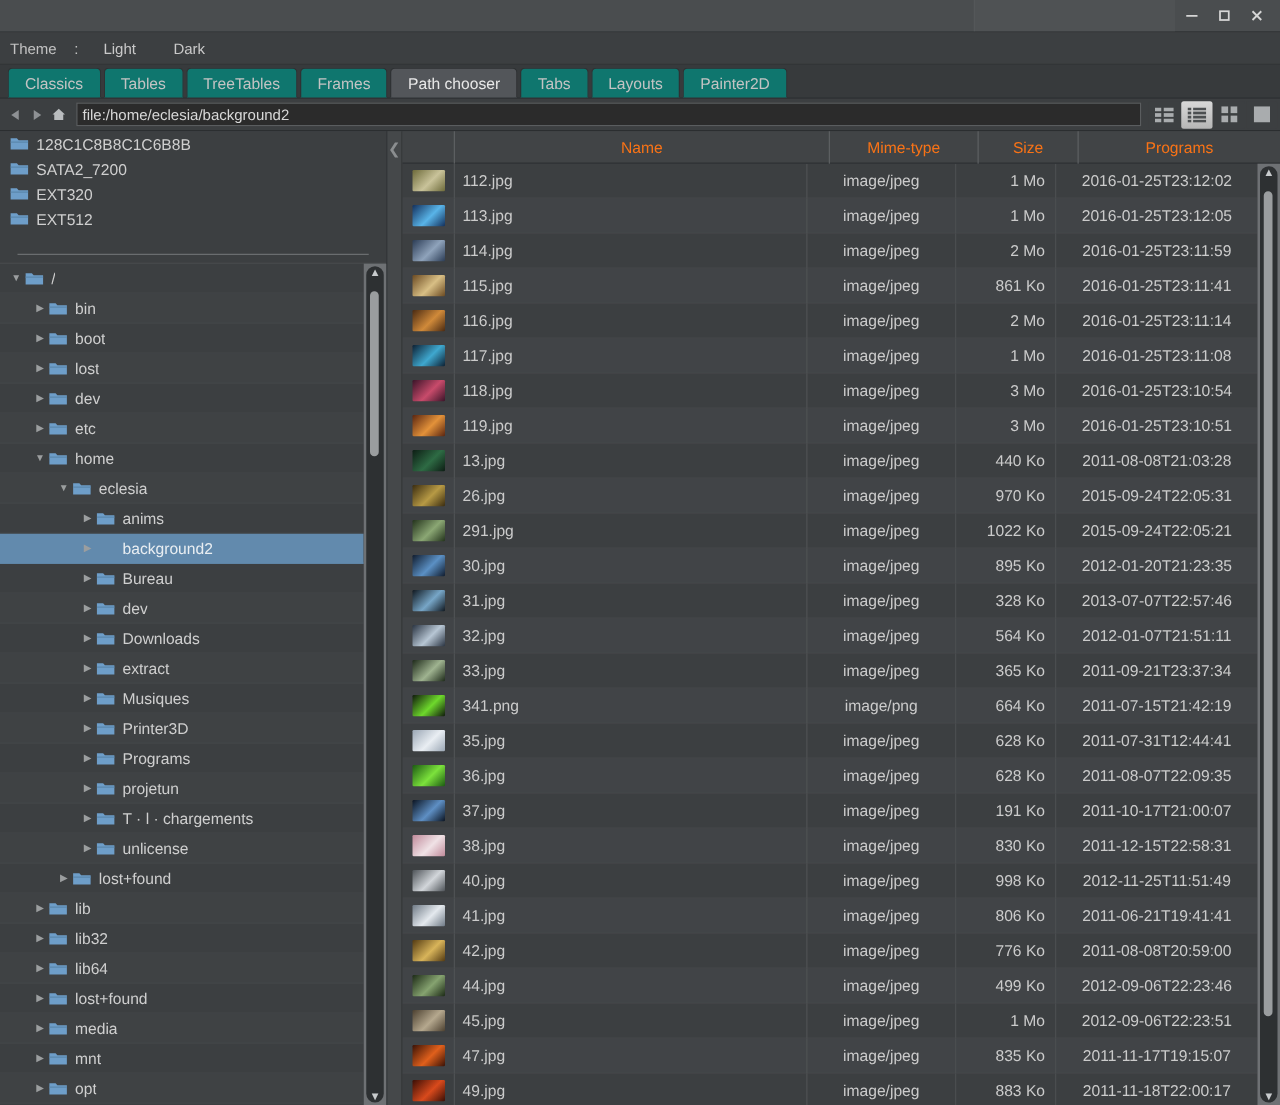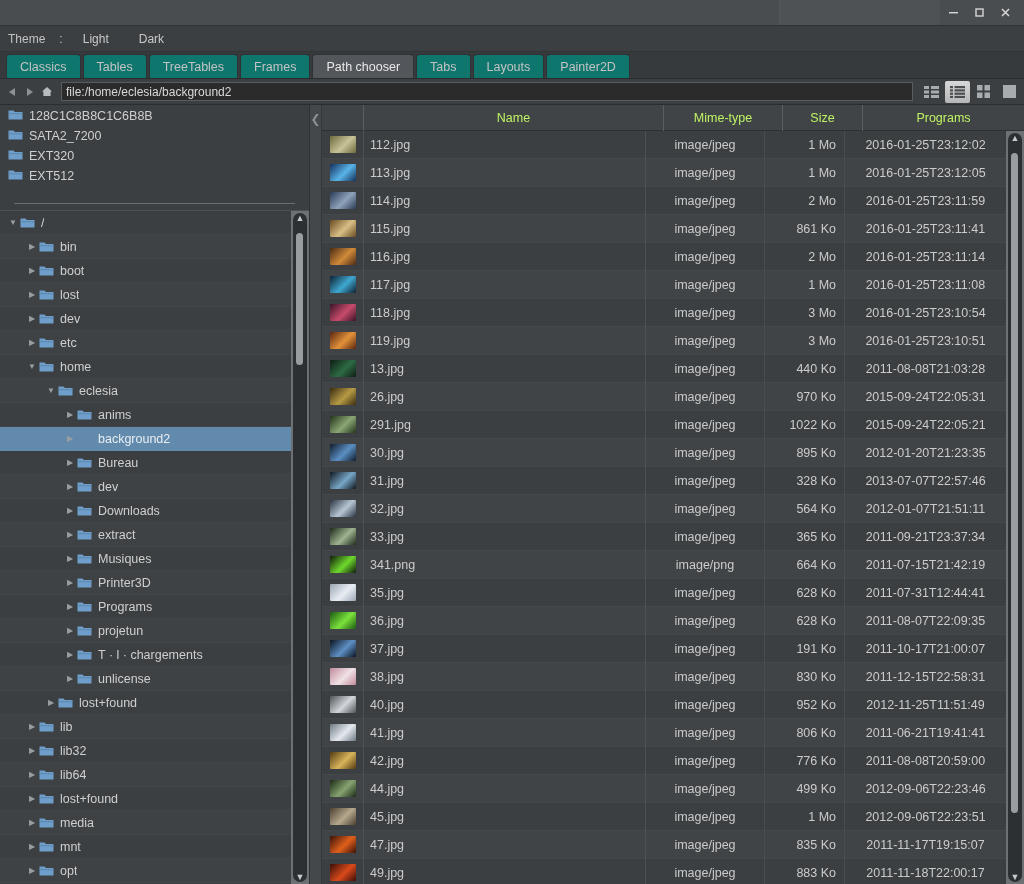--- a/index.html
+++ b/index.html
@@ -237,21 +237,21 @@
     flex: 1 1 auto;
     min-width: 0;
     display: flex; flex-direction: column;
   }
   .thead {
     flex: 0 0 26px;
     height: 26px;
     display: flex;
     background: #414446;
     border-bottom: 1px solid #2e3133;
-    color: #bef264;
+    color: #f97316;
     font-size: 12.5px;
   }
   .th {
     display: flex; align-items: center; justify-content: center;
     border-right: 1px solid #5c5f61;
     height: 26px;
   }
   .th.last { border-right: none; }
   .col-thumb  { flex: 0 0 42px; }
   .col-name   { flex: 1 1 auto; min-width: 0;}
@@ -958,21 +958,21 @@
                 <div class="td mime col-mime">image/jpeg</div>
                 <div class="td size col-size">830 Ko</div>
                 <div class="td mod col-mod last">2011-12-15T22:58:31</div>
               </div>
               <div class="trow">
                 <div class="thumbcell">
                   <div class="thumb" style="background:linear-gradient(135deg,#4e5358 0%,#d2d6da 55%,#4e5358 100%);"></div>
                 </div>
                 <div class="td name col-name">40.jpg</div>
                 <div class="td mime col-mime">image/jpeg</div>
-                <div class="td size col-size">952 Ko</div>
+                <div class="td size col-size">998 Ko</div>
                 <div class="td mod col-mod last">2012-11-25T11:51:49</div>
               </div>
               <div class="trow alt">
                 <div class="thumbcell">
                   <div class="thumb" style="background:linear-gradient(135deg,#6f7a86 0%,#e4e9ee 55%,#6f7a86 100%);"></div>
                 </div>
                 <div class="td name col-name">41.jpg</div>
                 <div class="td mime col-mime">image/jpeg</div>
                 <div class="td size col-size">806 Ko</div>
                 <div class="td mod col-mod last">2011-06-21T19:41:41</div>

